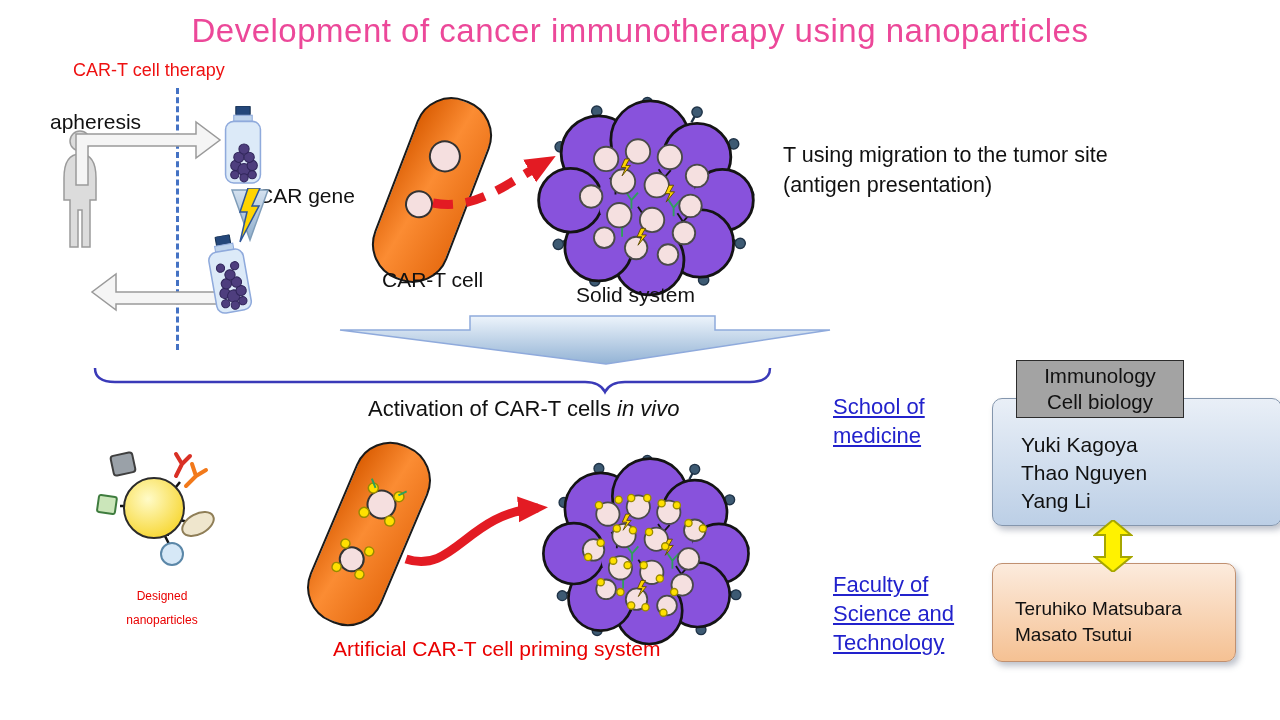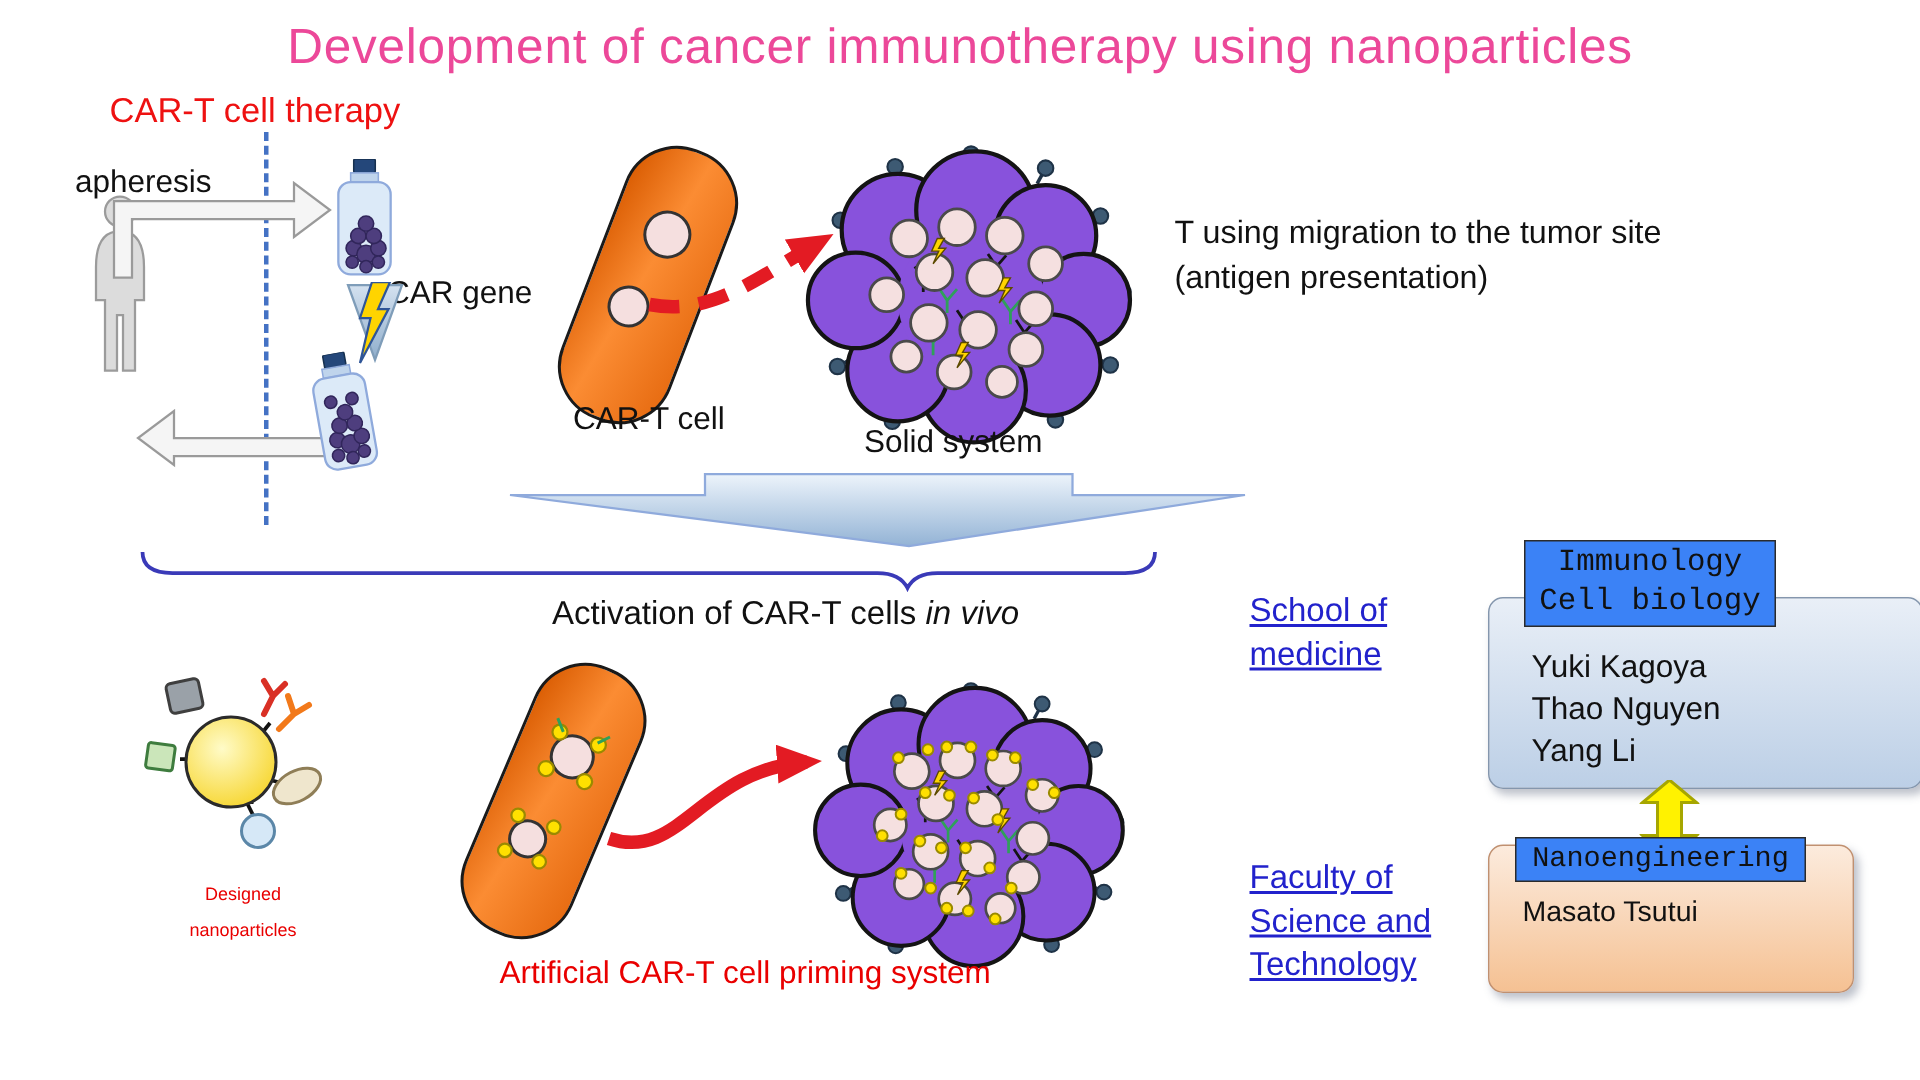--- a/index.html
+++ b/index.html
@@ -3,26 +3,26 @@
 <meta charset="utf-8">
 <style>
   html,body{margin:0;padding:0;background:#fff;}
   .slide{position:relative;width:1280px;height:720px;background:#ffffff;overflow:hidden;
          font-family:"Liberation Sans",sans-serif;color:#111;}
   .abs{position:absolute;}
   .lbl{white-space:nowrap;}
   .red{color:#e90000;}
   .blue{color:#2222CC;text-decoration:underline;}
   .title{width:100%;text-align:center;top:12px;left:0;font-size:33px;color:#ec4899;letter-spacing:.5px;}
-  .seclbl{font-size:23px;color:#ee1111;}
+  .seclbl{font-size:18px;color:#ee1111;}
   .txt21{font-size:21px;}
   .dashline{border-left:3px dashed #4472C4;}
   .capsule{width:74px;height:188px;border-radius:37px;border:2.5px solid #1a1a1a;
            background:linear-gradient(100deg,#D85A00 0%,#FB8C33 45%,#E66A10 100%);}
-  .whitebox{background:#3b82f6;border:1.6px solid #2b2b2b;text-align:center;z-index:5;font-family:Liberation Mono, monospace;}
+  .whitebox{background:#a3a3a3;border:1.6px solid #2b2b2b;text-align:center;z-index:5;}
   .teambox{border-radius:10px;box-shadow:3px 4px 6px rgba(110,120,140,.45);}
   .bluebox{background:linear-gradient(180deg,#E9EFF7 0%,#BCCFE6 100%);border:1.5px solid #8496AD;}
   .orangebox{background:linear-gradient(180deg,#FCEBDD 0%,#F5C193 100%);border:1.5px solid #C09070;}
   .names21 div{font-size:21px;line-height:28px;color:#111;}
   .names19 div{font-size:19px;line-height:26px;color:#111;}
   .blk{display:block;}
 </style>
 </head>
 <body>
 
@@ -325,18 +325,18 @@
     <polygon points="20,0 38,15 28,15 28,37 38,37 20,52 2,37 12,37 12,15 2,15" fill="#FFF200" stroke="#A6A600" stroke-width="2"></polygon>
   </svg>
 
   <div class="abs blue" style="left:833px;top:570px;font-size:22px;line-height:29px">
     <span class="blk lbl">Faculty of</span>
     <span class="blk lbl">Science and</span>
     <span class="blk lbl">Technology</span>
   </div>
 
   <div class="abs teambox orangebox names19" style="left:992px;top:563px;width:244px;height:99px;box-sizing:border-box;padding:32px 0 0 22px">
+    <div class="lbl">Teruhiko Matsubara</div>
     <div class="lbl">Masato Tsutui</div>
   </div>
 
-  <div class="abs whitebox lbl" style="left:1010px;top:558px;width:192px;height:28px;font-size:19px;line-height:27px">Nanoengineering</div>
 
 </div>
 
 </body></html>

